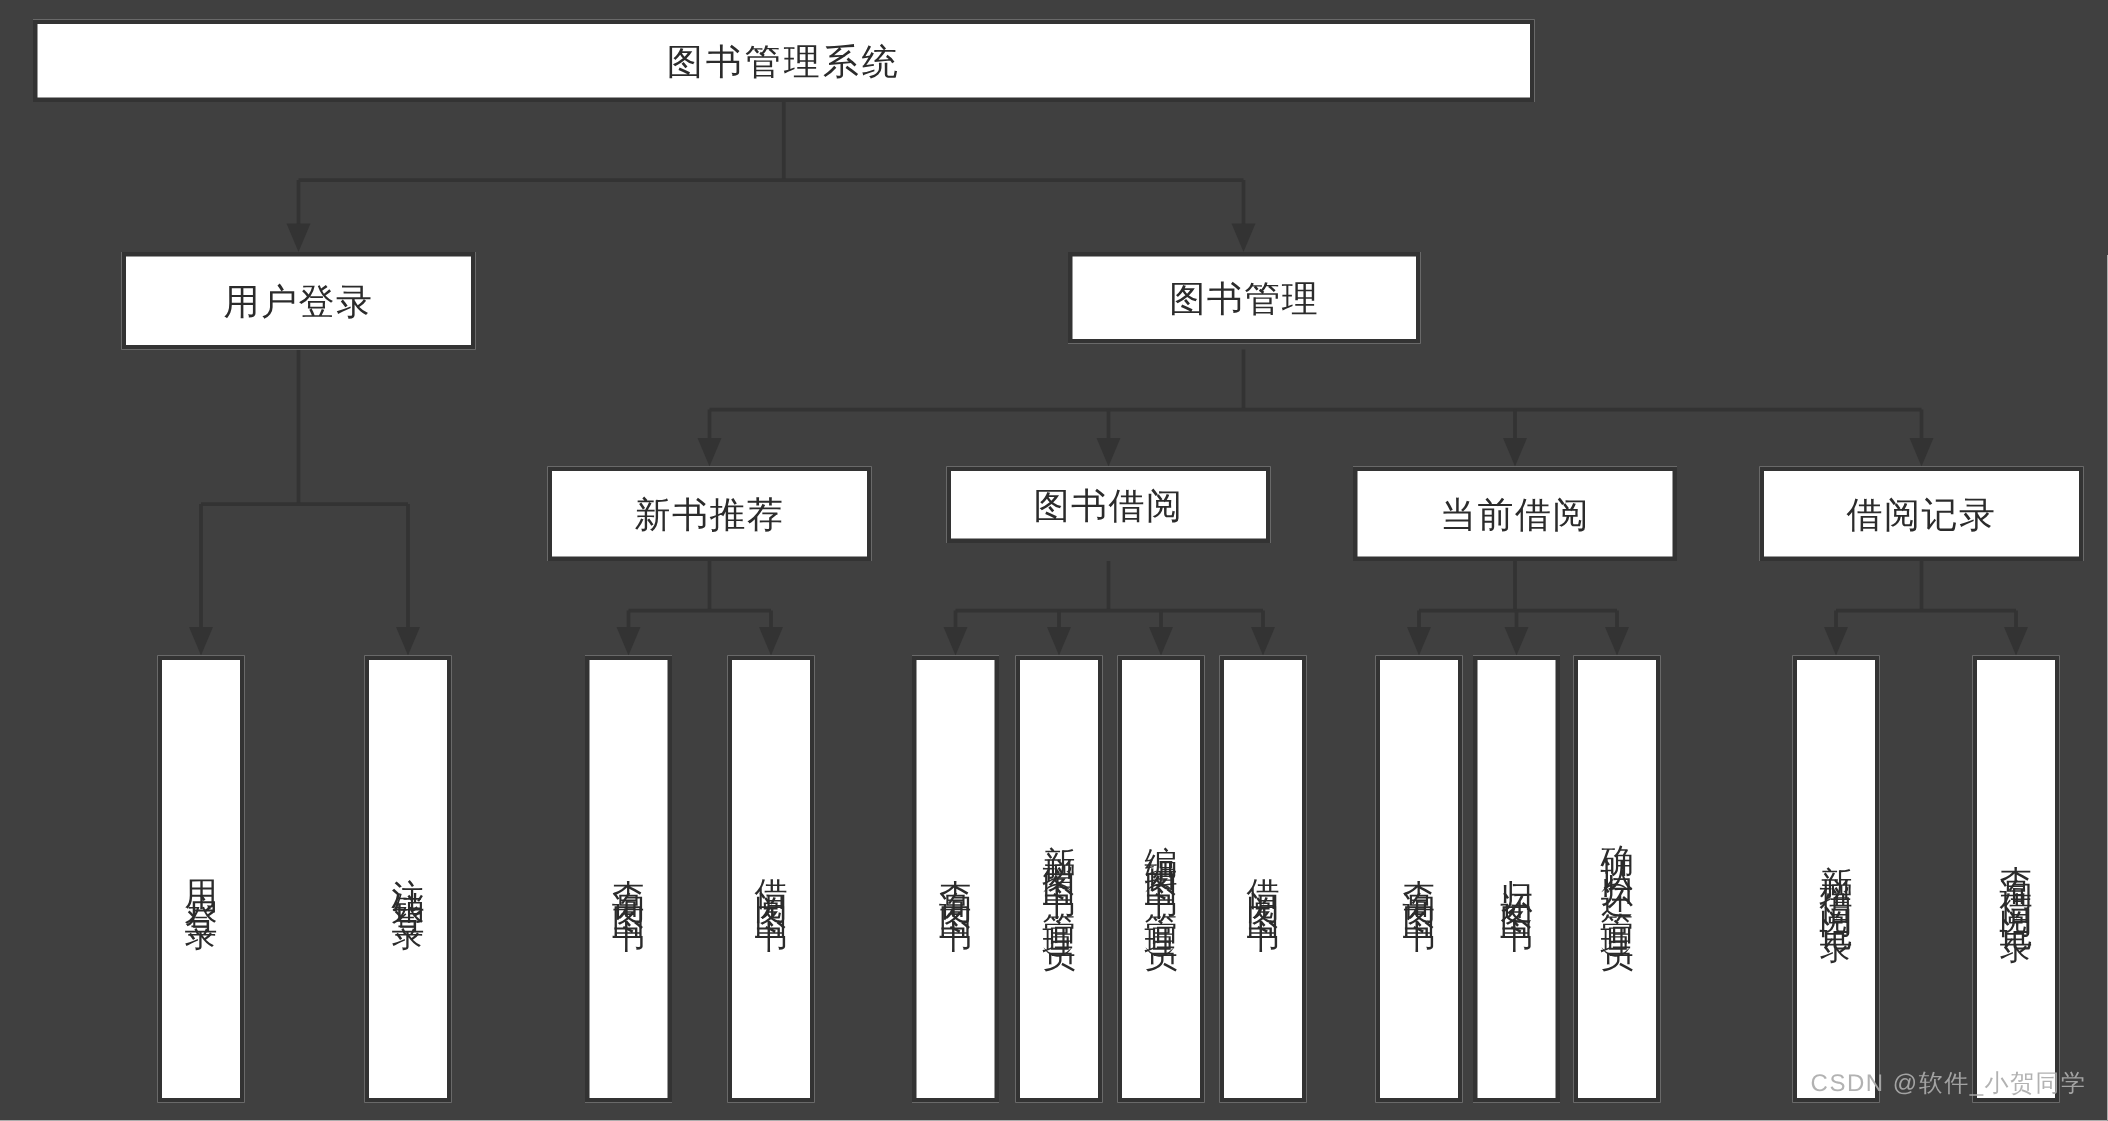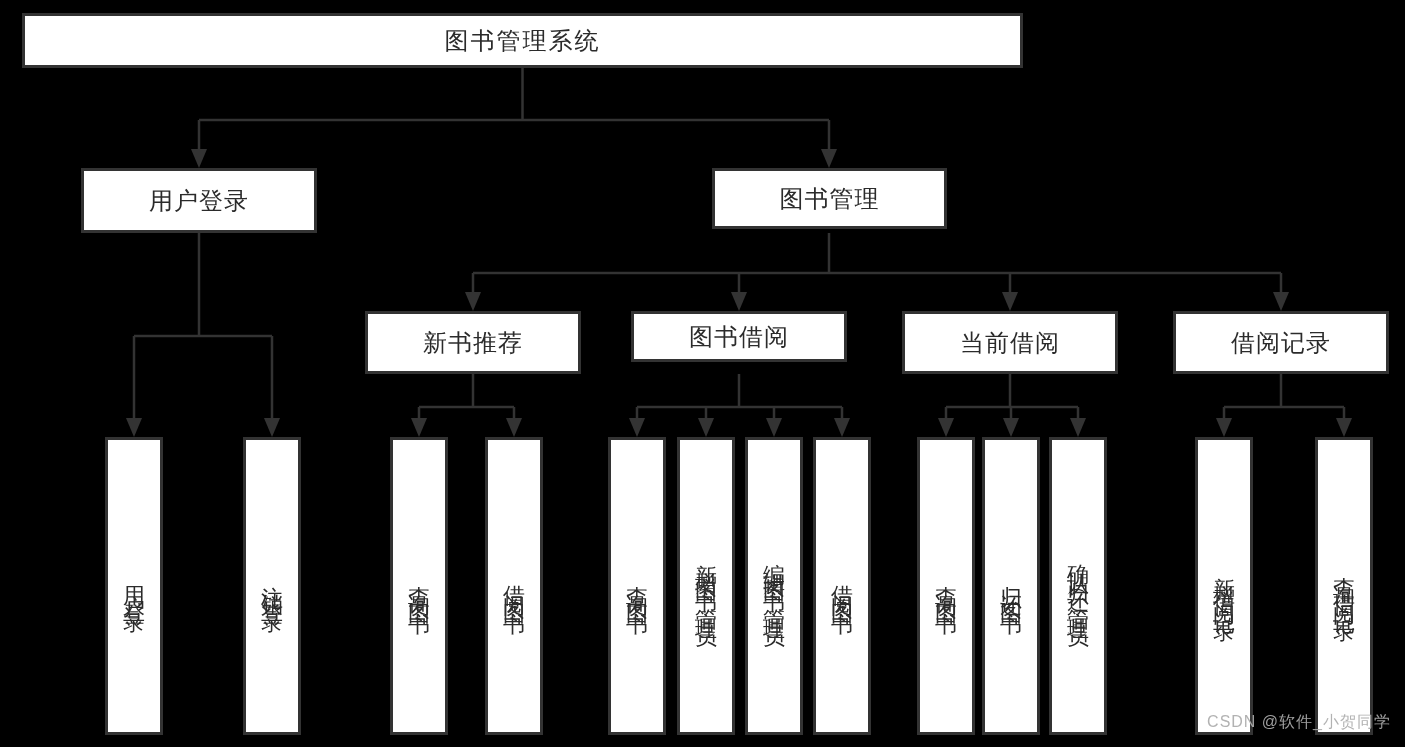--- a/index.html
+++ b/index.html
@@ -4,21 +4,21 @@
 <style>
   html, body {
     margin: 0;
     padding: 0;
     background: #ffffff;
   }
   .canvas {
     position: relative;
     width: 1405px;
     height: 747px;
-    background: #000000;
+    background: #404040;
     font-family: "Liberation Sans", sans-serif;
     overflow: hidden;
   }
   .connector-layer {
     position: absolute;
     left: 0;
     top: 0;
     width: 1405px;
     height: 747px;
     pointer-events: none;

